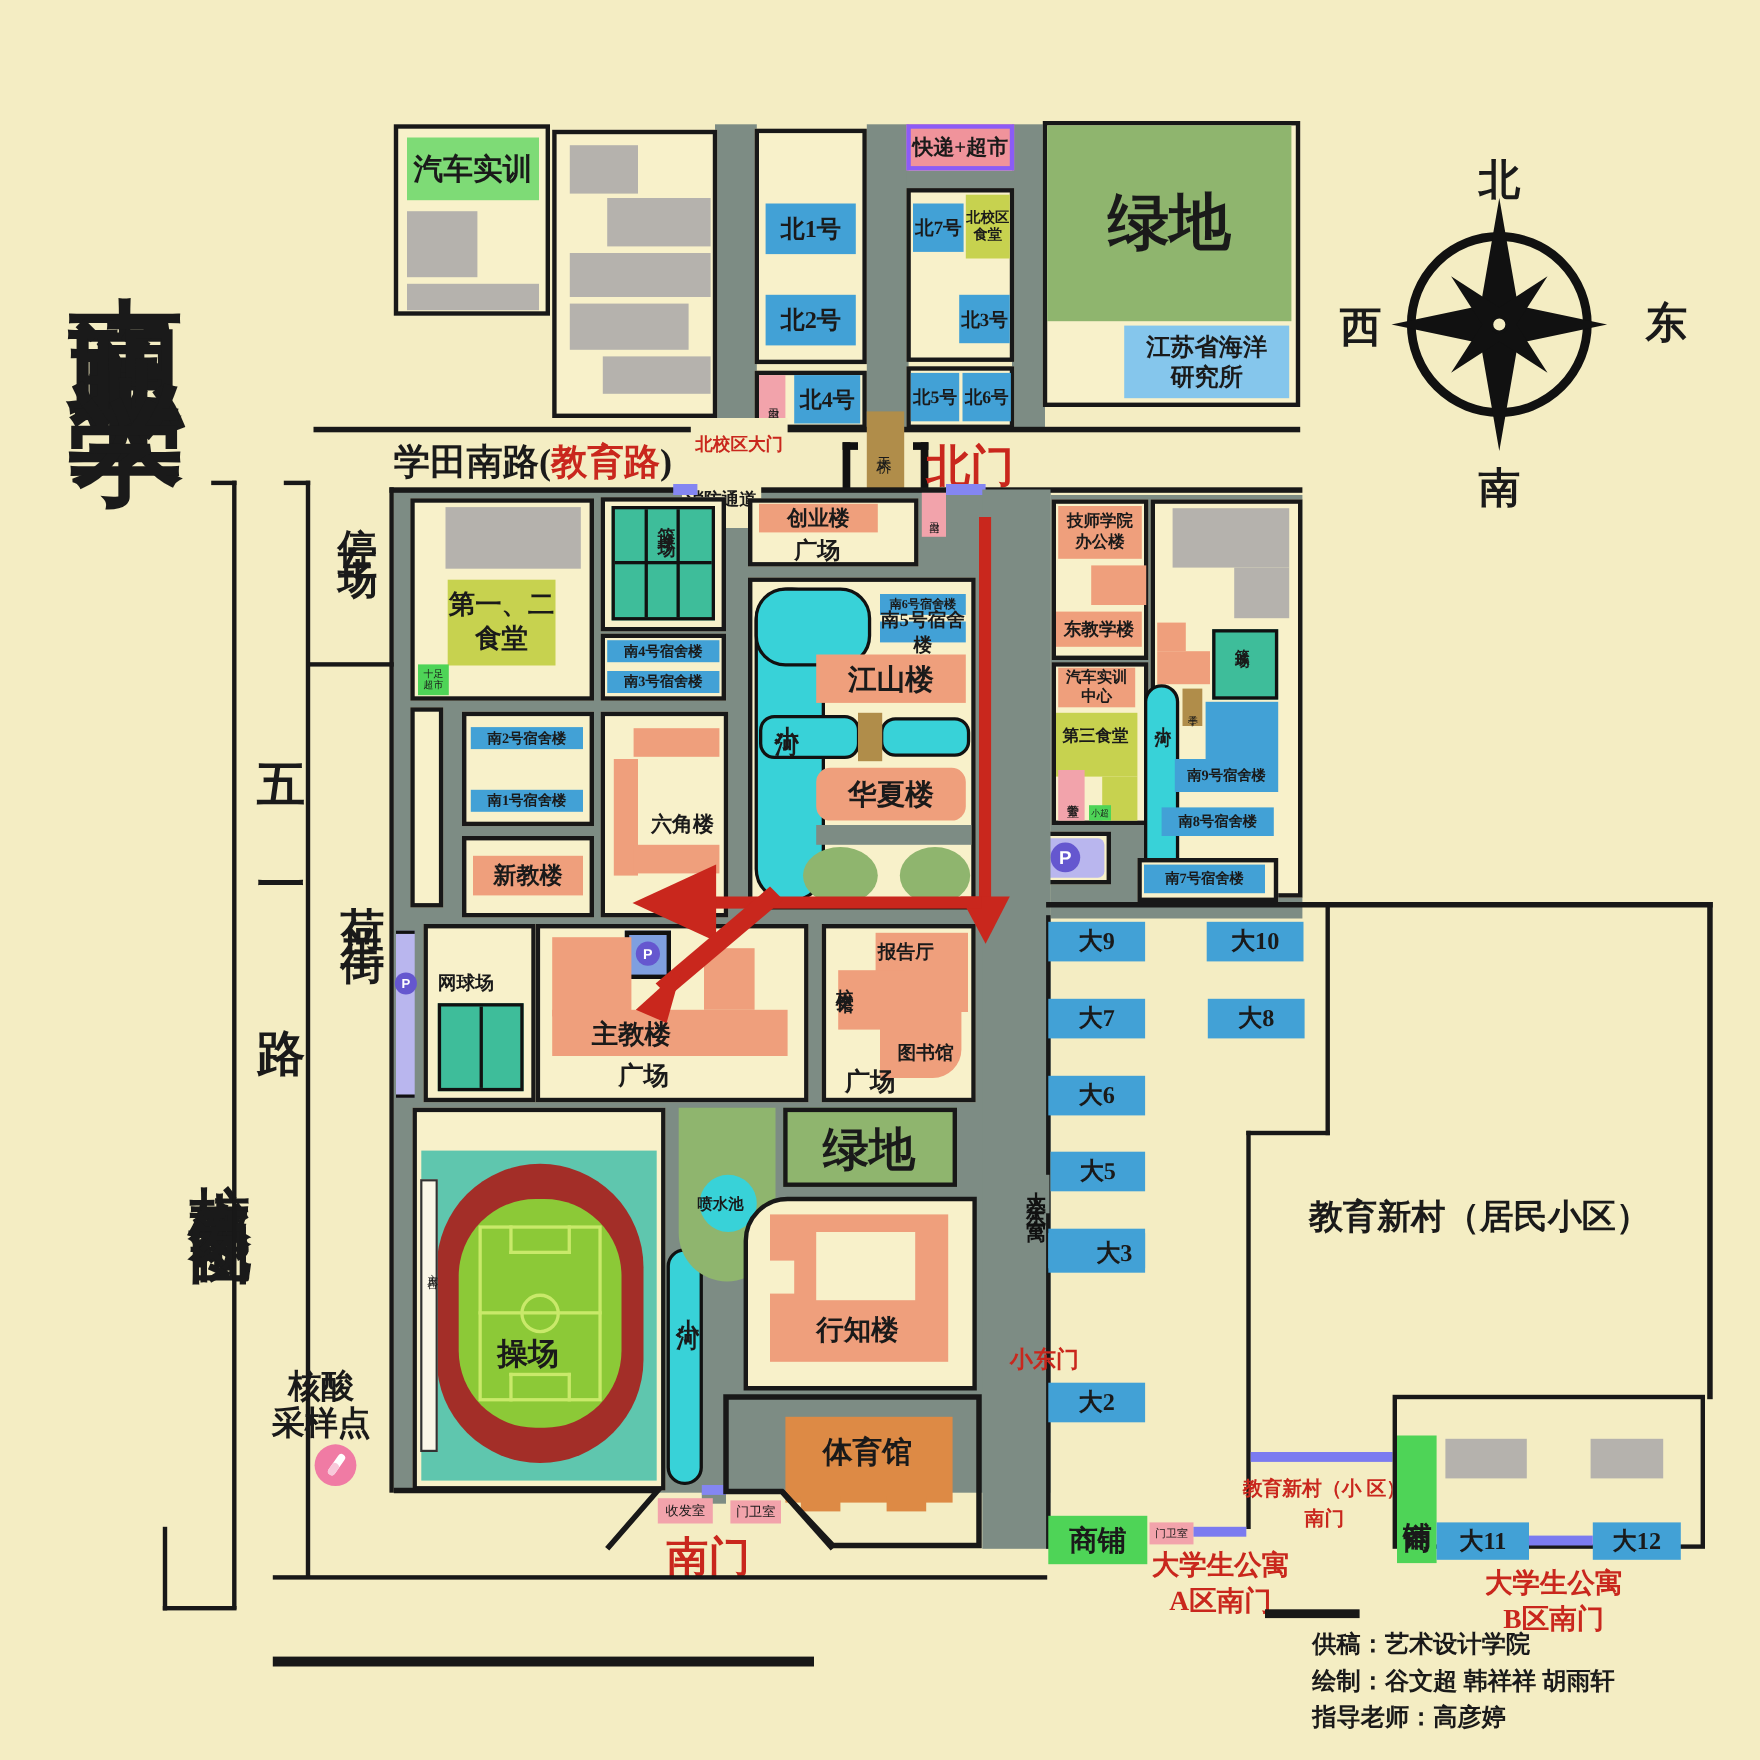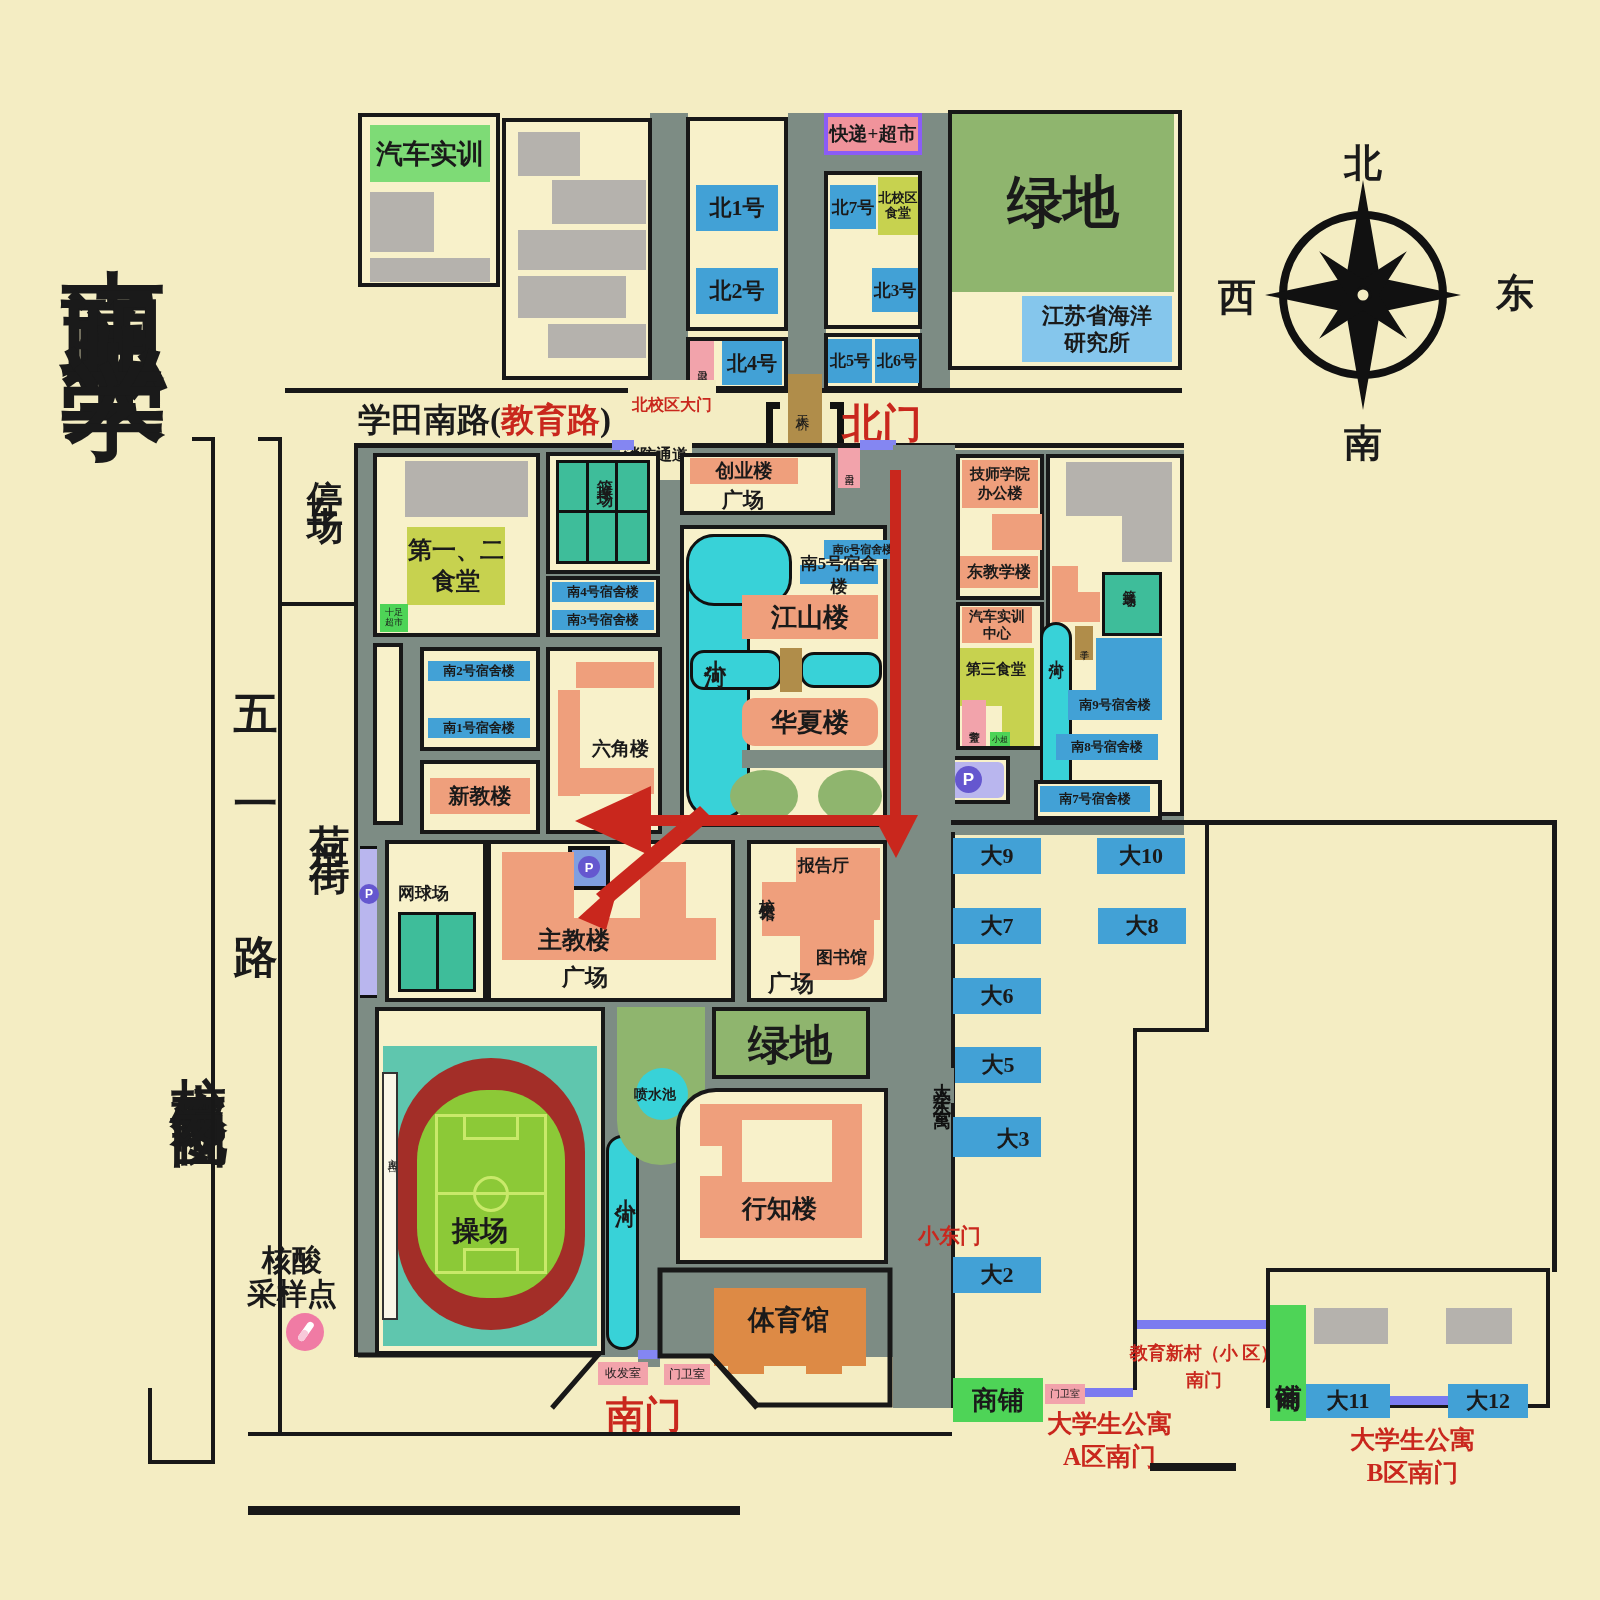--- a/index.html
+++ b/index.html
@@ -203,21 +203,21 @@
   </div>
   <div class="lbl bold" style="left:722px;top:486px;font-size:21px;">广场</div>
 
   <div class="blk" style="left:680px;top:525px;width:207px;height:302px;"></div>
   <div class="abs" style="left:686px;top:534px;width:64px;height:286px;background:var(--cyan);border:3px solid #111;border-radius:30px;box-sizing:border-box;"></div>
   <div class="abs" style="left:686px;top:534px;width:106px;height:72px;background:var(--cyan);border:3px solid #111;border-radius:28px;box-sizing:border-box;"></div>
   <div class="abs" style="left:690px;top:650px;width:92px;height:40px;background:var(--cyan);border:3px solid #111;border-radius:14px;box-sizing:border-box;"></div>
   <div class="abs" style="left:800px;top:652px;width:82px;height:36px;background:var(--cyan);border:3px solid #111;border-radius:14px;box-sizing:border-box;"></div>
   <div class="abs" style="left:780px;top:648px;width:22px;height:44px;background:var(--tan);"></div>
   <div class="lbl v bold" style="left:700px;top:642px;font-size:22px;letter-spacing:6px;">小河</div>
-  <div class="cbox bar bold" style="left:800px;top:540px;width:78px;height:19px;font-size:11px;margin-left:24px;">
+  <div class="cbox bar bold" style="left:800px;top:540px;width:78px;height:19px;font-size:11px;">
     <span>南6号宿舍楼</span>
   </div>
   <div class="cbox bar bold" style="left:800px;top:565px;width:78px;height:19px;font-size:17px;">
     <span>南5号宿舍楼</span>
   </div>
   <div class="cbox sal bold" style="left:742px;top:595px;width:136px;height:44px;font-size:26px;">
     <span>江山楼</span>
   </div>
   <div class="cbox sal bold" style="left:742px;top:698px;width:136px;height:48px;font-size:26px;border-radius:13px;">
     <span>华夏楼</span>
@@ -363,20 +363,21 @@
   <div class="line" style="left:951px;top:832px;width:4px;height:576px;"></div>
   <div class="lbl v bold" style="left:930px;top:1068px;font-size:18px;letter-spacing:7px;background:var(--road);color:#111;">大学生公寓</div>
   <div class="lbl red bold" style="left:918px;top:1222px;font-size:21px;">小东门</div>
 
   <div class="line" style="left:951px;top:820px;width:606px;height:5px;"></div>
   <div class="line" style="left:1552px;top:820px;width:5px;height:452px;"></div>
   <div class="line" style="left:1205px;top:820px;width:4px;height:212px;"></div>
   <div class="line" style="left:1133px;top:1028px;width:76px;height:4px;"></div>
   <div class="line" style="left:1133px;top:1028px;width:4px;height:362px;"></div>
 
+  <div class="lbl bold" style="left:1190px;top:1085px;font-size:31px;">教育新村（居民小区）</div>
 
   <div class="cbox bar bold" style="left:953px;top:838px;width:88px;height:36px;font-size:22px;">
       <span>大9</span>
     </div>
   <div class="cbox bar bold" style="left:1097px;top:838px;width:88px;height:36px;font-size:22px;">
       <span>大10</span>
     </div>
   <div class="cbox bar bold" style="left:953px;top:908px;width:88px;height:36px;font-size:22px;">
       <span>大7</span>
     </div>
@@ -429,20 +430,25 @@
   <div class="cbox bar bold" style="left:1448px;top:1384px;width:80px;height:34px;font-size:22px;">
       <span>大12</span>
     </div>
   <div class="abs" style="left:1390px;top:1396px;width:58px;height:9px;background:#7b7bf0;"></div>
   <div class="lbl red bold" style="left:1350px;top:1424px;font-size:25px;text-align:center;line-height:1.3;">
     <div>大学生公寓</div>
     <div>B区南门</div>
   </div>
 
   <div class="line" style="left:1150px;top:1463px;width:86px;height:8px;"></div>
+  <div class="lbl bold" style="left:1193px;top:1478px;font-size:22px;line-height:1.5;">
+    <div>供稿：艺术设计学院</div>
+    <div>绘制：谷文超  韩祥祥  胡雨轩</div>
+    <div>指导老师：高彦婷</div>
+  </div>
 
   <div class="lbl bold" style="left:1344px;top:138px;font-size:38px;">北</div>
   <div class="lbl bold" style="left:1344px;top:418px;font-size:38px;">南</div>
   <div class="lbl bold" style="left:1218px;top:272px;font-size:38px;">西</div>
   <div class="lbl bold" style="left:1496px;top:268px;font-size:38px;">东</div>
 
   <svg width="1600" height="1600" viewBox="0 0 1600 1600" style="pointer-events:none;">
 
     <g>
       <polygon points="660,1270 890,1270 890,1405 757,1405 711,1356 660,1356" fill="none" stroke="#181818" stroke-width="5"></polygon>

